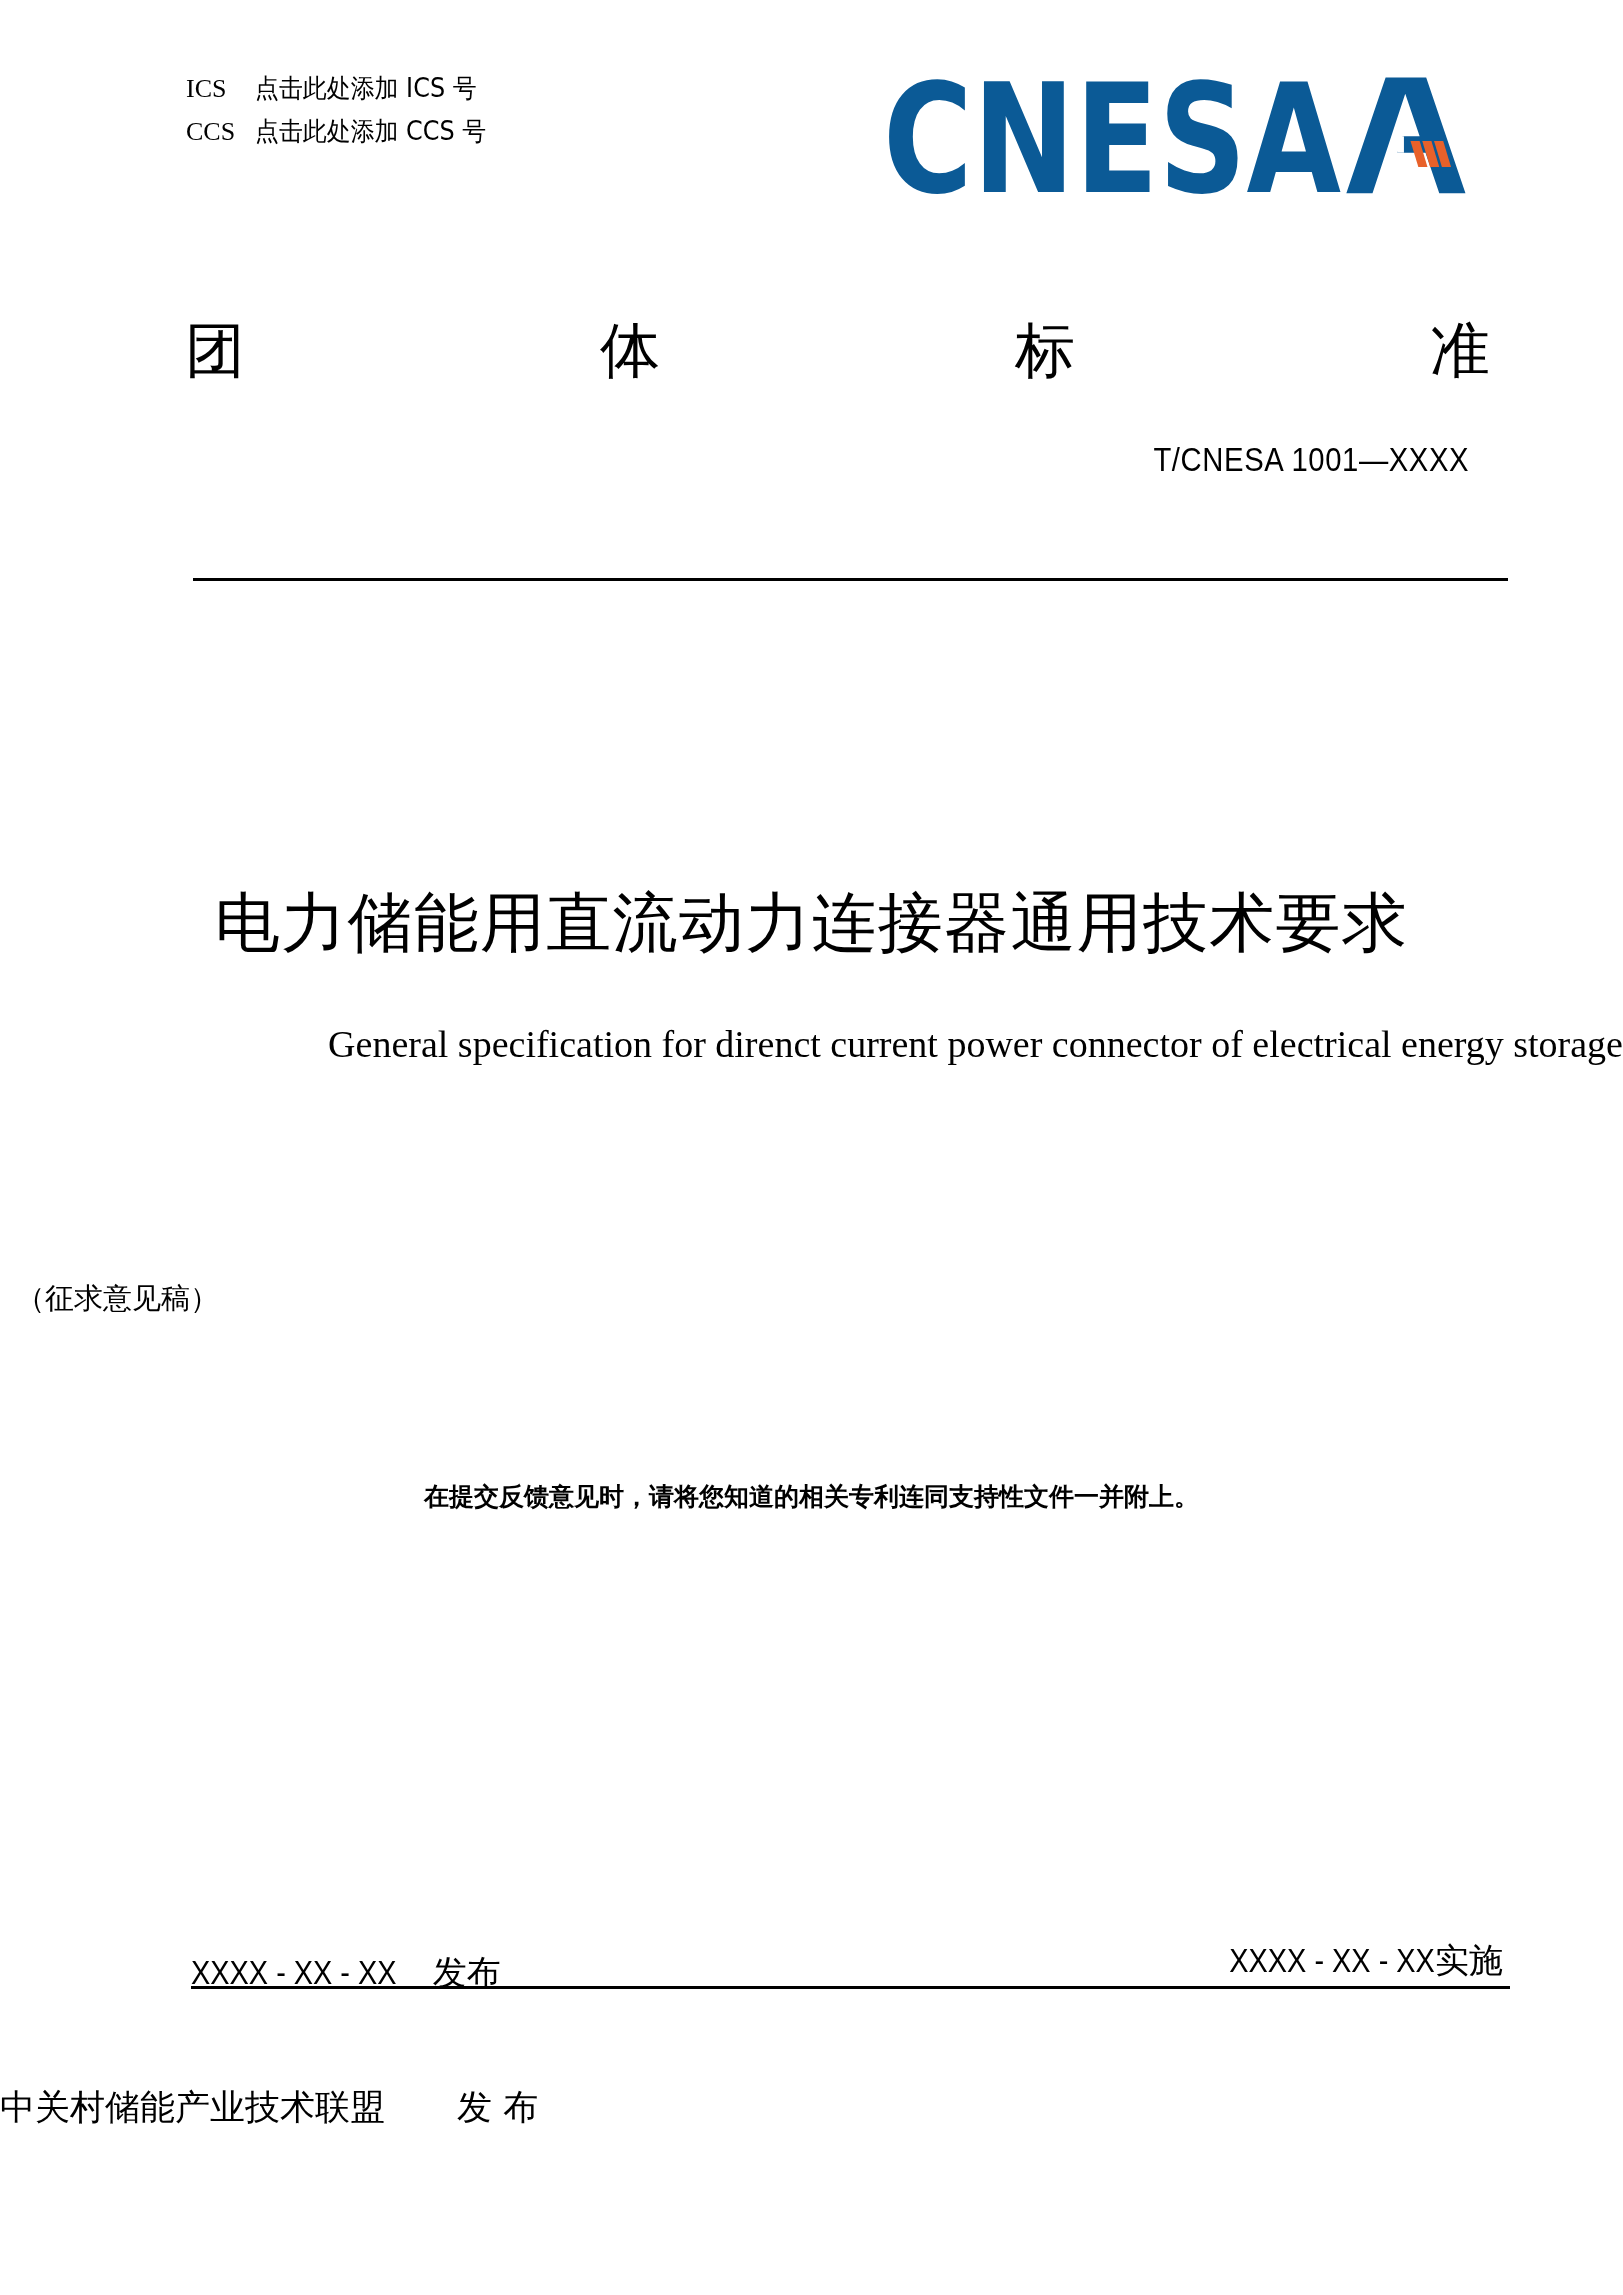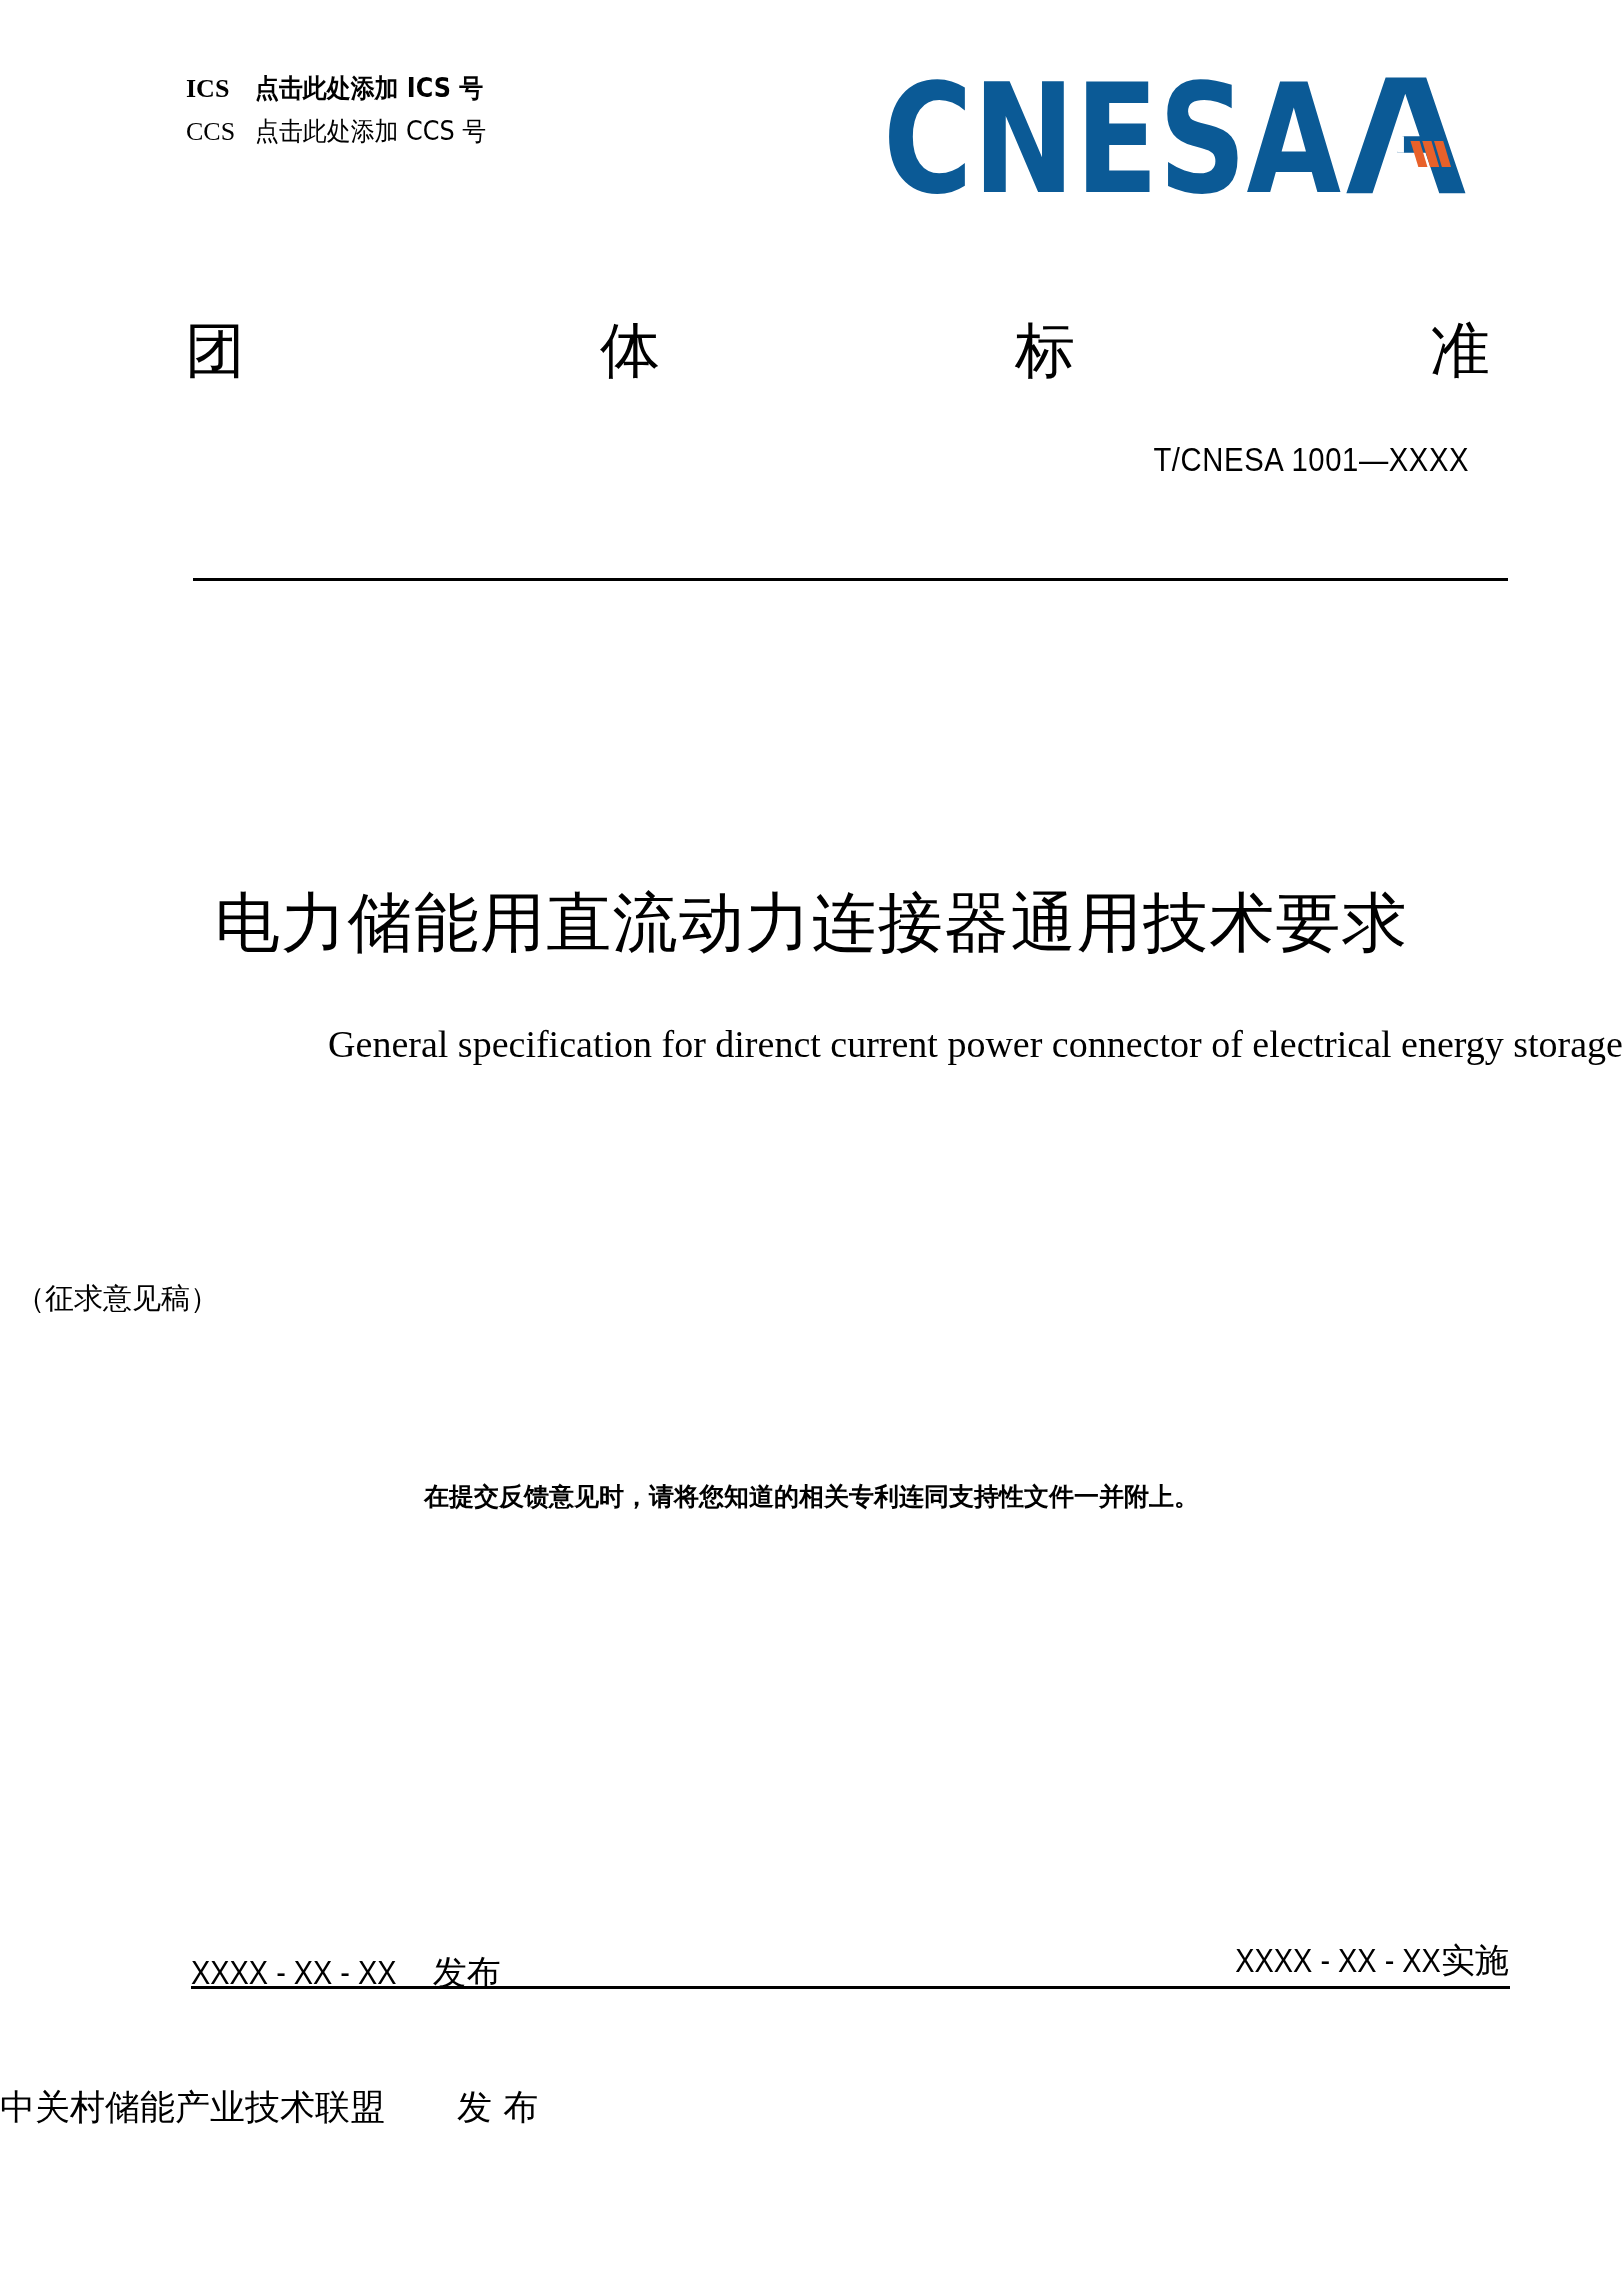--- a/index.html
+++ b/index.html
@@ -27,30 +27,30 @@
   .title-cn { left: 0; width: 1623px; top: 880px; text-align: center; font-family: "DejaVu Sans", sans-serif; font-size: 65px; line-height: 85px; letter-spacing: 1.3px; white-space: nowrap; }
   .title-en { left: 0; width: 1623px; top: 1018px; text-align: right; font-family: "Liberation Serif", serif; font-size: 38px; line-height: 52px; white-space: nowrap; }
 
   .draft { left: 0; width: 1623px; top: 1279px; text-align: left; font-family: "DejaVu Serif", serif; font-size: 29px; line-height: 39px; margin-left: 16px; }
 
   .notice { left: 0; width: 1623px; top: 1480px; text-align: center; font-family: "DejaVu Sans", sans-serif; font-weight: bold; font-size: 25px; line-height: 33px; white-space: nowrap; }
 
   .date { top: 1937px; font-family: "DejaVu Sans", sans-serif; font-size: 34px; line-height: 46px; white-space: nowrap; }
   .date .num { font-family: "Liberation Sans", sans-serif; display: inline-block; transform: scaleX(0.85); transform-origin: left center; }
   .date-issue { left: 191px; margin-top: 12px; }
-  .date-impl { right: 114px; text-align: center; }
+  .date-impl { right: 120px; text-align: center; }
   .date-impl .num { transform-origin: right center; }
 
   .publisher { left: 0; width: 1623px; top: 2084px; text-align: left; font-family: "DejaVu Sans", sans-serif; font-size: 35px; line-height: 46px; white-space: nowrap; }
   .publisher .gap { display: inline-block; width: 72px; }
 </style>
 </head>
 <body>
 
-<div class="abs code-line" style="top:73px;font-weight:bold;">
+<div class="abs code-line" style="top:73px;">
   <span class="lbl">ICS</span><span class="val">点击此处添加 ICS 号</span>
 </div>
 <div class="abs code-line" style="top:116px;">
   <span class="lbl">CCS</span><span class="val">点击此处添加 CCS 号</span>
 </div>
 
 <div class="abs logo">
   <svg width="589" height="128" viewBox="0 0 900 195">
     <text x="0" y="183" font-family="DejaVu Sans, sans-serif" font-weight="bold" font-size="232" fill="#0b5a96" textLength="700" lengthAdjust="spacingAndGlyphs">CNESA</text>
     <g transform="translate(708,8)">

